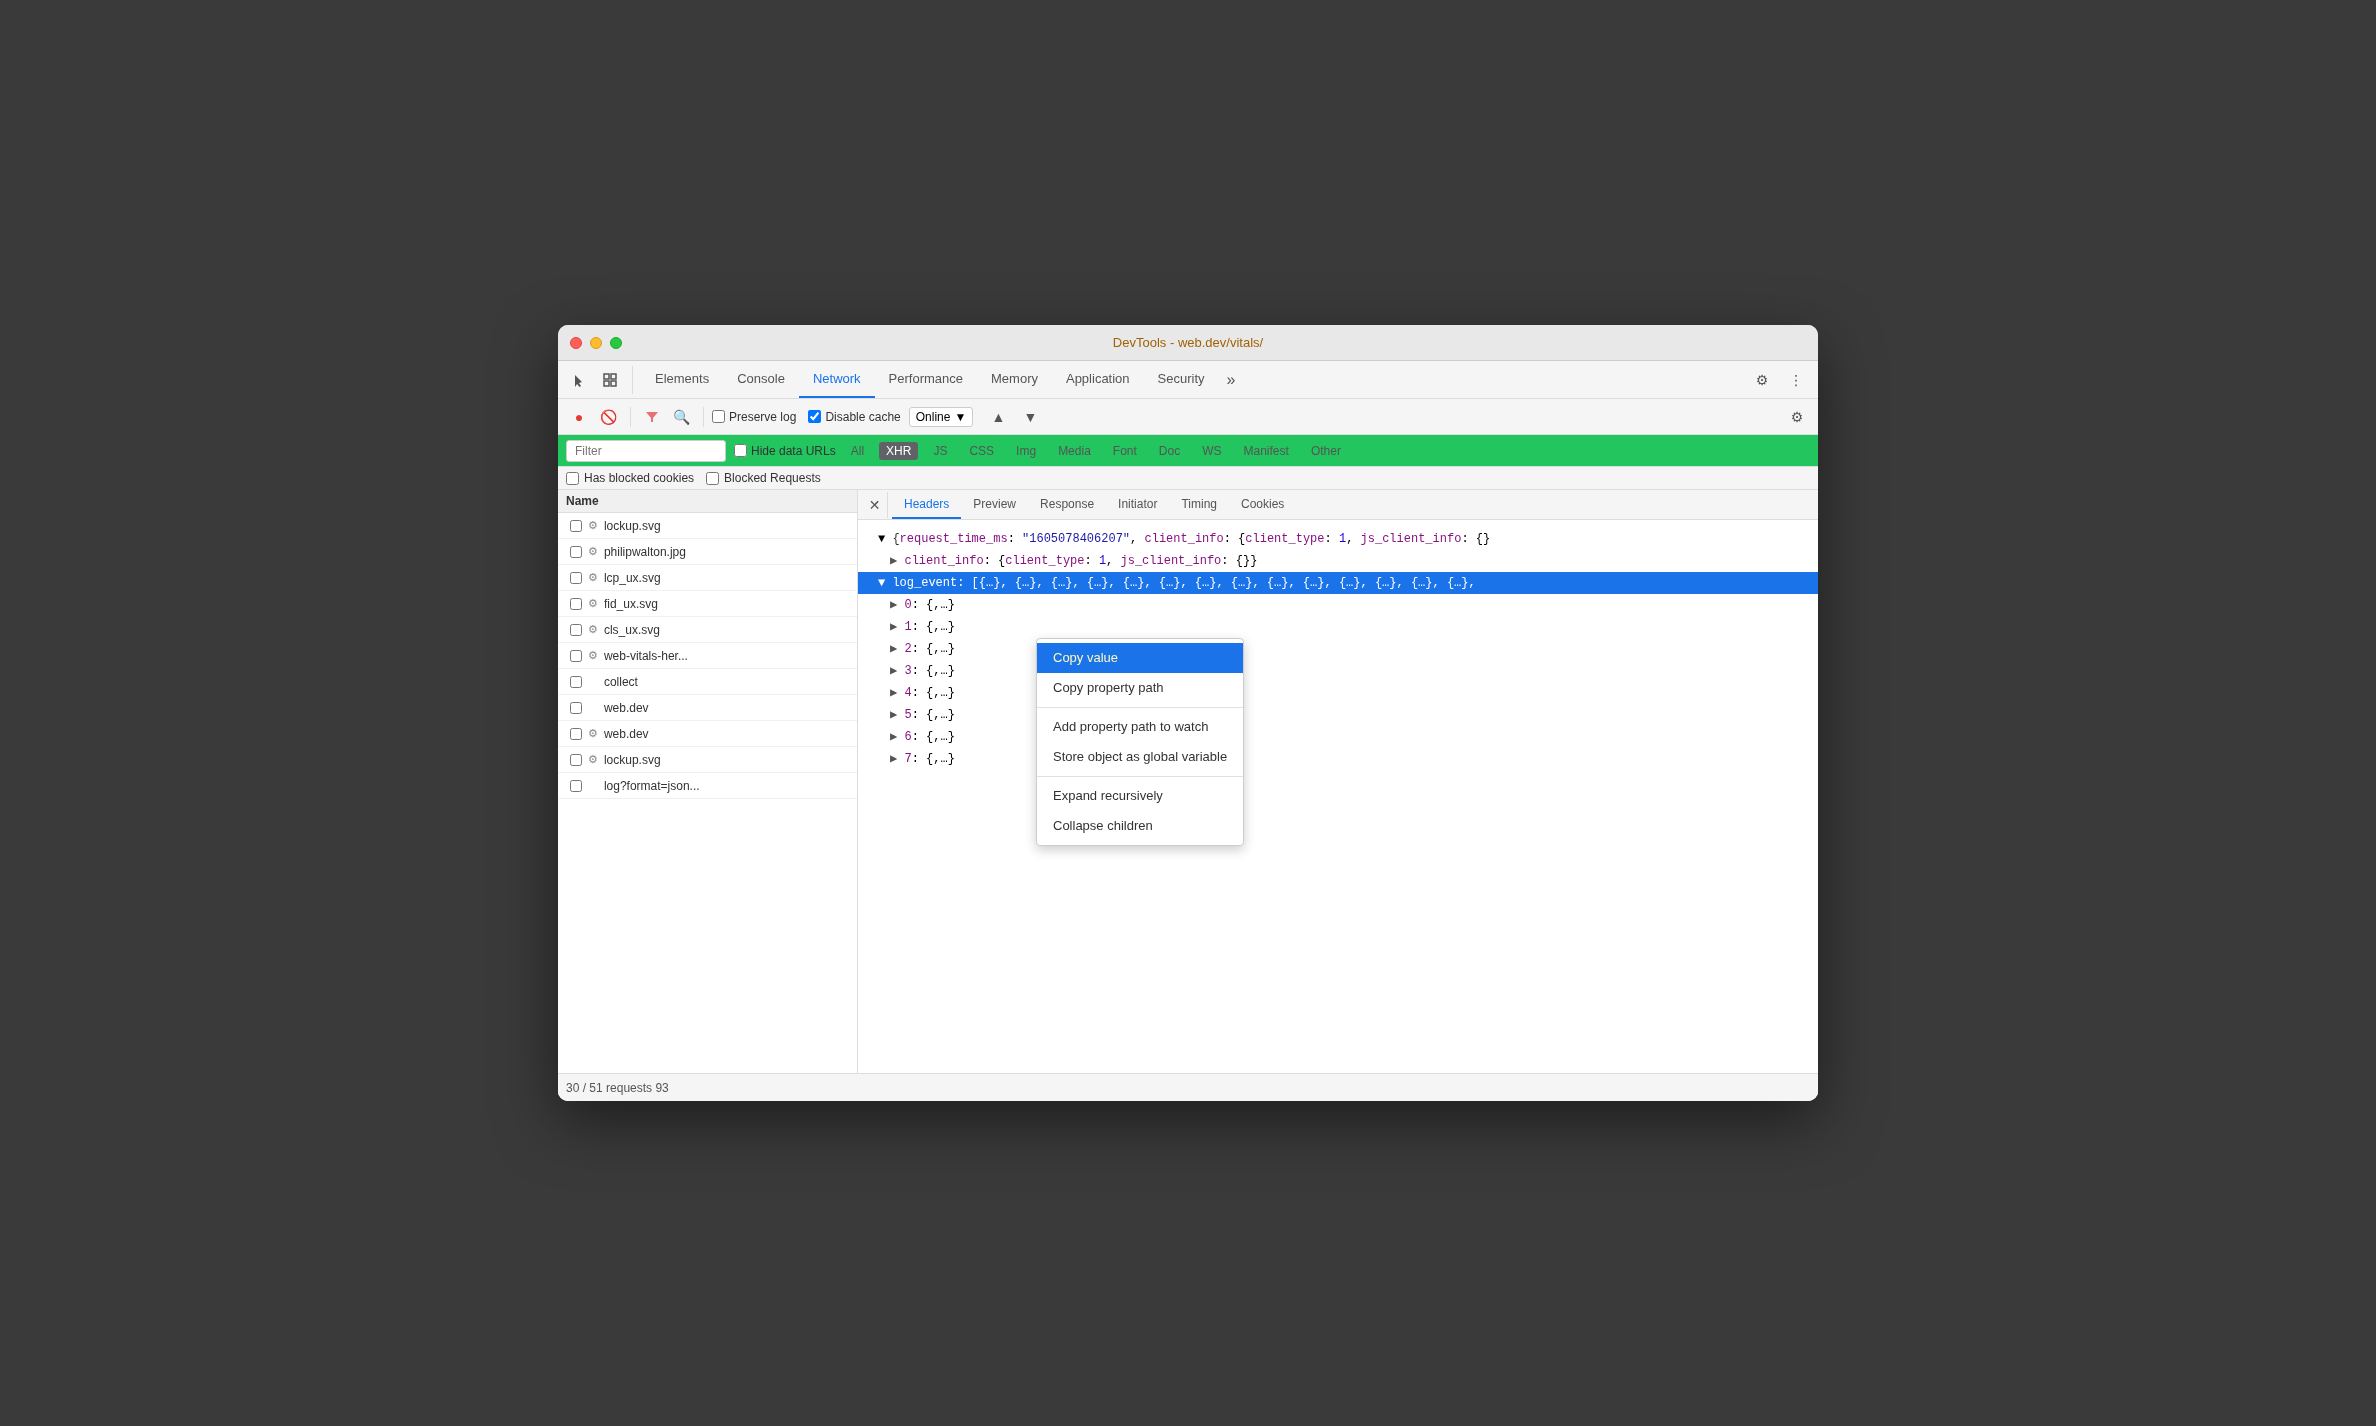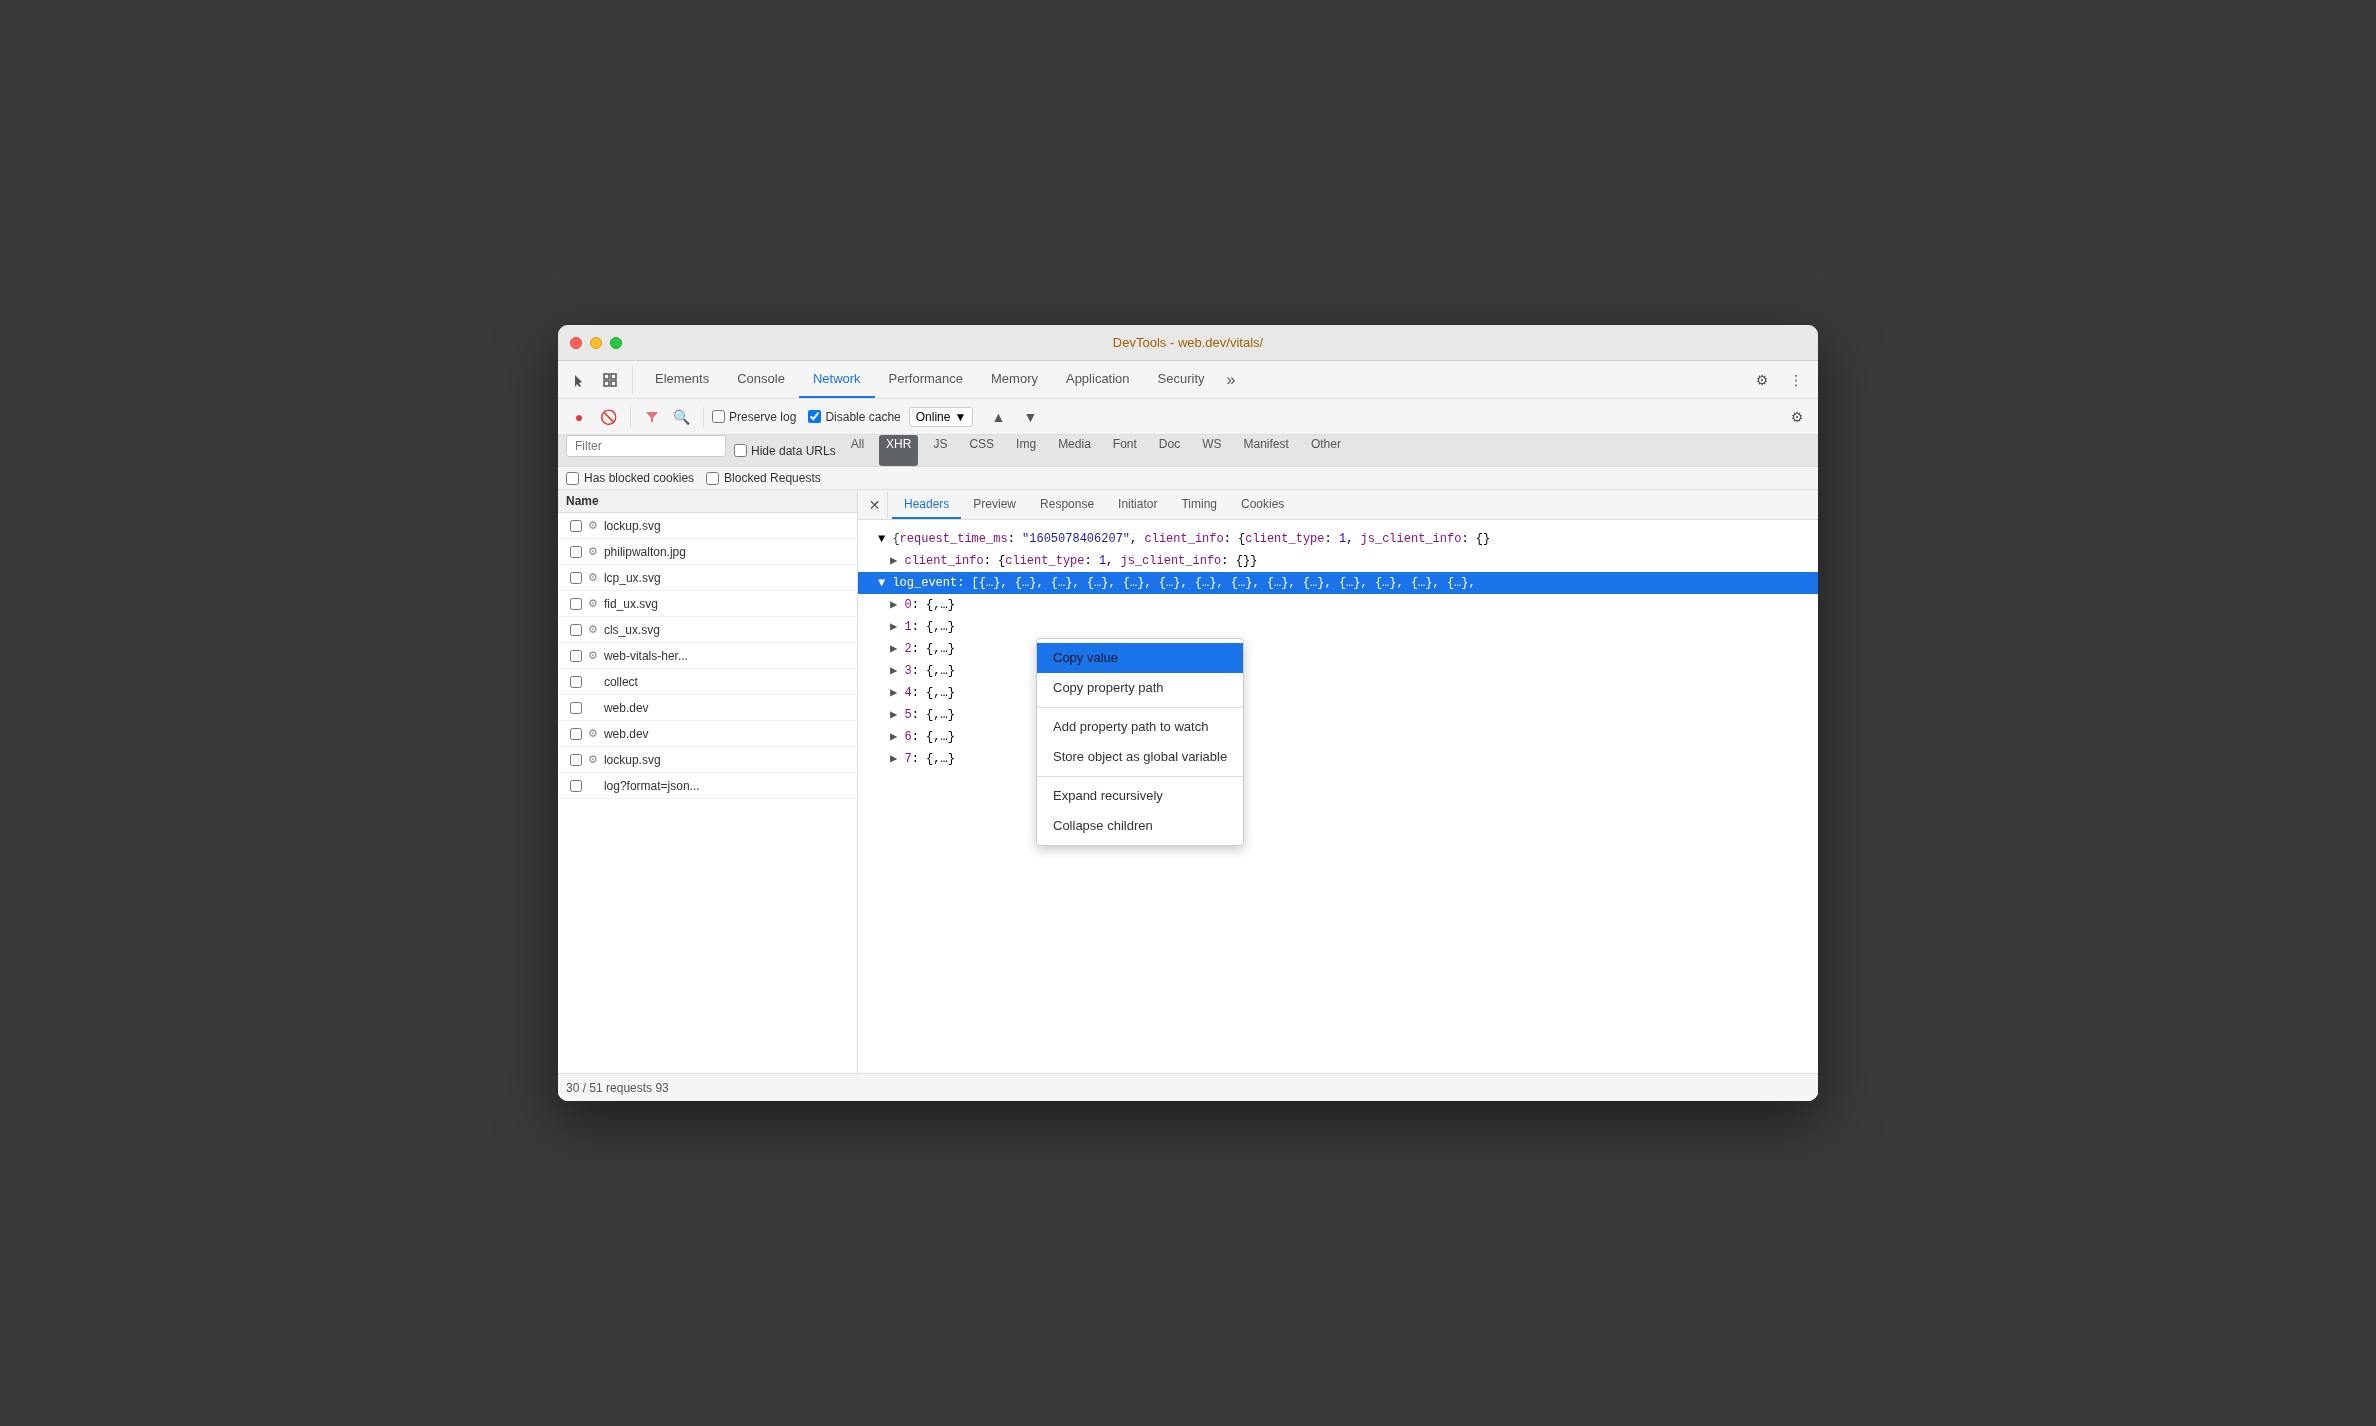--- a/index.html
+++ b/index.html
@@ -165,22 +165,23 @@
       padding: 2px 6px;
       font-size: 12px;
       background: #fff;
       cursor: pointer;
       gap: 4px;
       margin-left: 4px;
     }
     
     .filter-bar {
       display: flex;
+      align-items: center;
       border-bottom: 1px solid #ddd;
-      background: #e5e5e5;
+      background: #22c55e;
       padding: 0 8px;
       height: 32px;
       gap: 8px;
       font-size: 12px;
     }
     .filter-input {
       border: 1px solid #ccc;
       border-radius: 3px;
       padding: 2px 8px;
       font-size: 12px;
@@ -359,21 +360,21 @@
     }
     .context-menu-item {
       padding: 6px 16px;
       font-size: 13px;
       cursor: pointer;
       color: #333;
       font-family: -apple-system, BlinkMacSystemFont, 'Helvetica Neue', Arial, sans-serif;
     }
     .context-menu-item.highlighted {
       background: #1a73e8;
-      color: #0f172a;
+      color: #fef9c3;
     }
     .context-menu-separator {
       height: 1px;
       background: #e0e0e0;
       margin: 4px 0;
     }
     
     .status-bar {
       display: flex;
       align-items: center;

